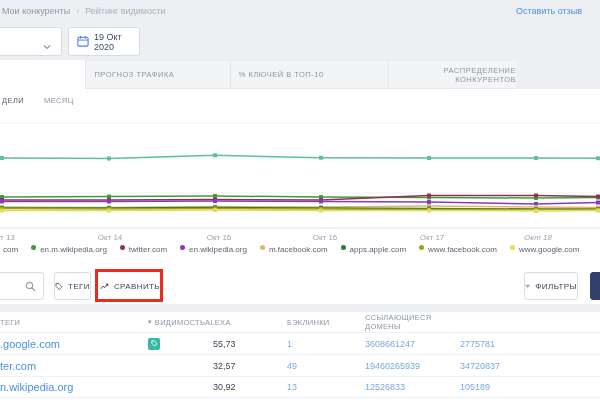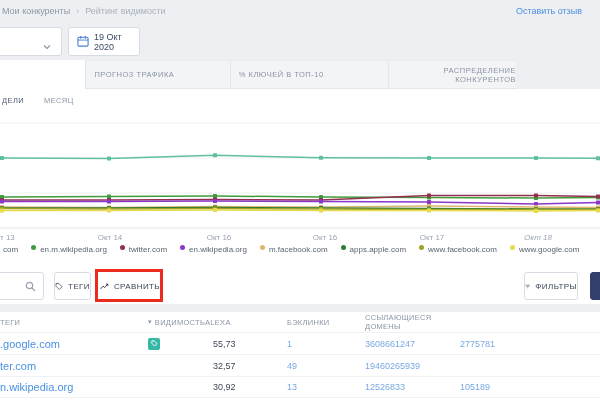--- a/index.html
+++ b/index.html
@@ -292,20 +292,21 @@
     <div><a class="num-link">3608661247</a></div>
     <div><a class="num-link">2775781</a></div>
   </div>
 
   <div class="trow">
     <div><a class="domain-link">ter.com</a></div>
     <div></div>
     <div class="vis-val">32,57</div>
     <div><a class="num-link">49</a></div>
     <div><a class="num-link">19460265939</a></div>
+    <div><a class="num-link">34720837</a></div>
   </div>
 
   <div class="trow">
     <div><a class="domain-link">n.wikipedia.org</a></div>
     <div></div>
     <div class="vis-val">30,92</div>
     <div><a class="num-link">13</a></div>
     <div><a class="num-link">12526833</a></div>
     <div><a class="num-link">105189</a></div>
   </div>

